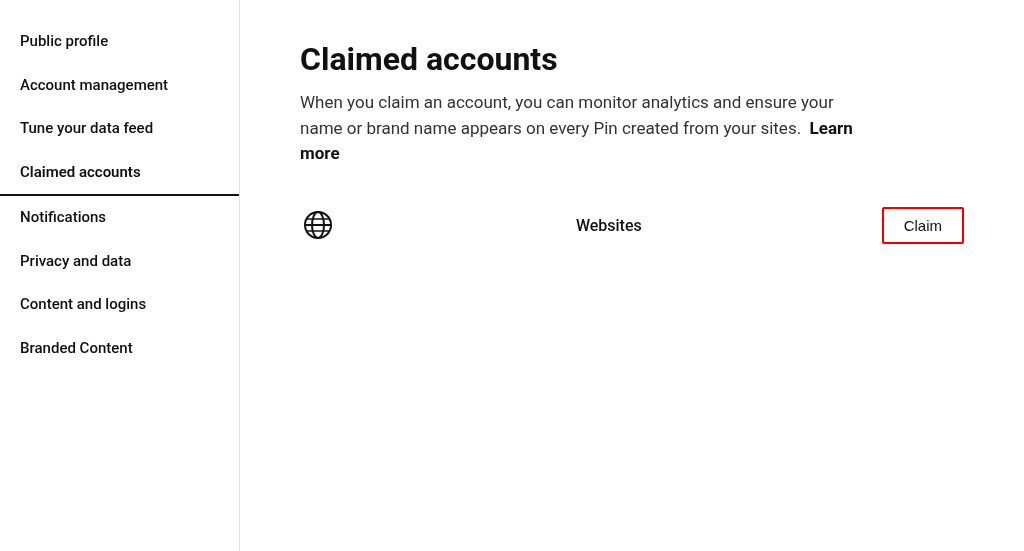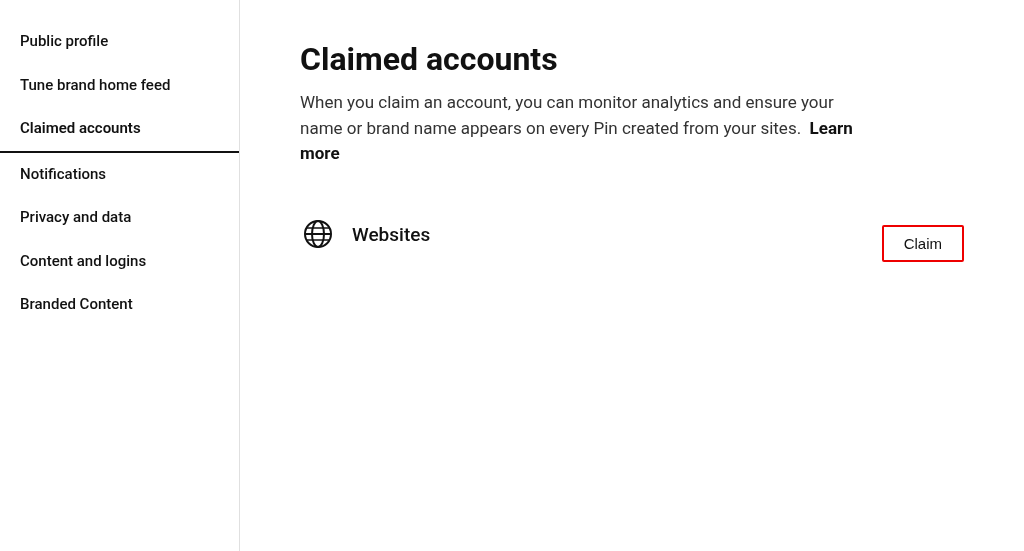--- a/index.html
+++ b/index.html
@@ -80,44 +80,45 @@
     .website-icon {
       width: 36px;
       height: 36px;
       display: flex;
       align-items: center;
       justify-content: center;
       flex-shrink: 0;
     }
 
     .website-label {
-      font-size: 19px;
+      font-size: 16px;
       font-weight: 500;
       flex: 1;
+      text-align: center;
     }
 
     .claim-button {
       padding: 8px 20px;
       font-size: 15px;
       font-weight: 500;
       background-color: #ffffff;
       color: #111111;
       border: 2px solid #e00;
       cursor: pointer;
       border-radius: 2px;
       white-space: nowrap;
-      margin-top: 18px;
     }
   </style>
 </head>
 <body>
 
 <nav class="sidebar">
   <div class="sidebar-item">Public profile</div>
-  <div class="sidebar-item">Tune brand home feed</div>
+  <div class="sidebar-item">Account management</div>
+  <div class="sidebar-item">Tune your data feed</div>
   <div class="sidebar-item active">Claimed accounts</div>
   <div class="sidebar-item">Notifications</div>
   <div class="sidebar-item">Privacy and data</div>
   <div class="sidebar-item">Content and logins</div>
   <div class="sidebar-item">Branded Content</div>
 </nav>
 
 <main class="main-content">
   <h1 class="page-title">Claimed accounts</h1>
   <p class="page-description">

